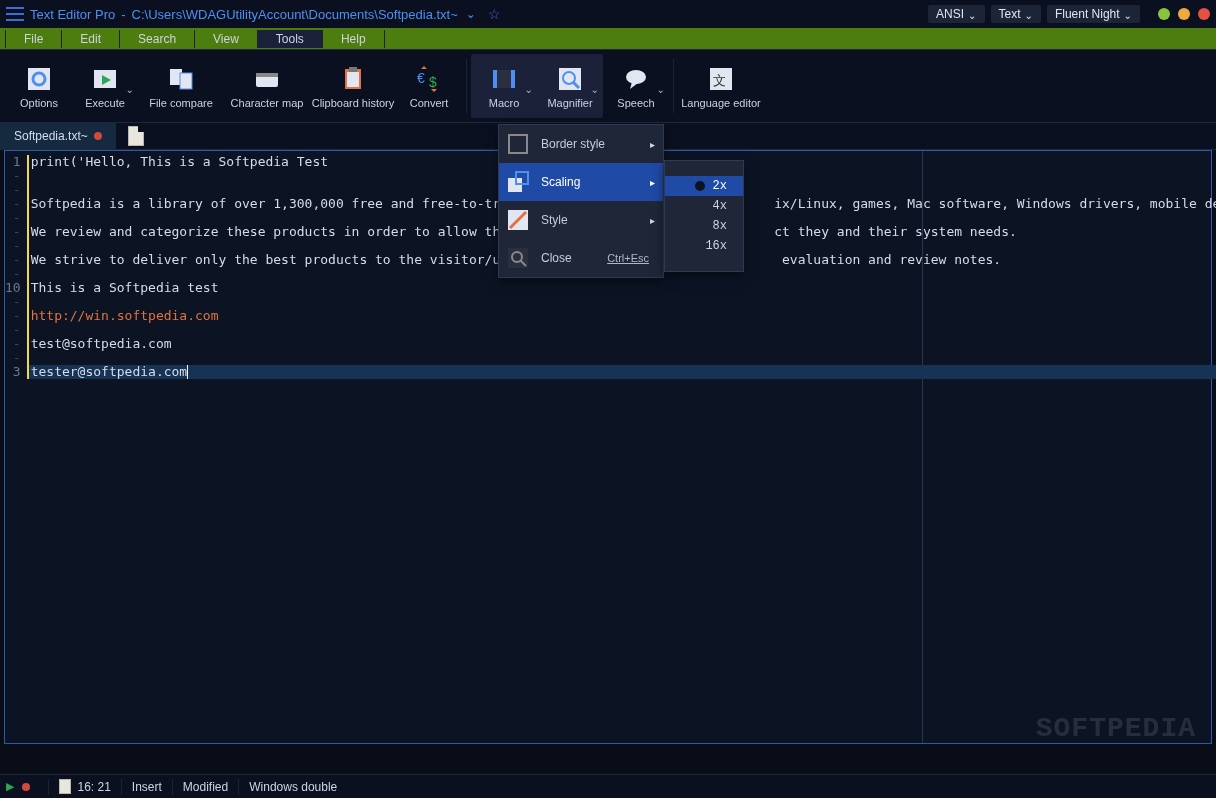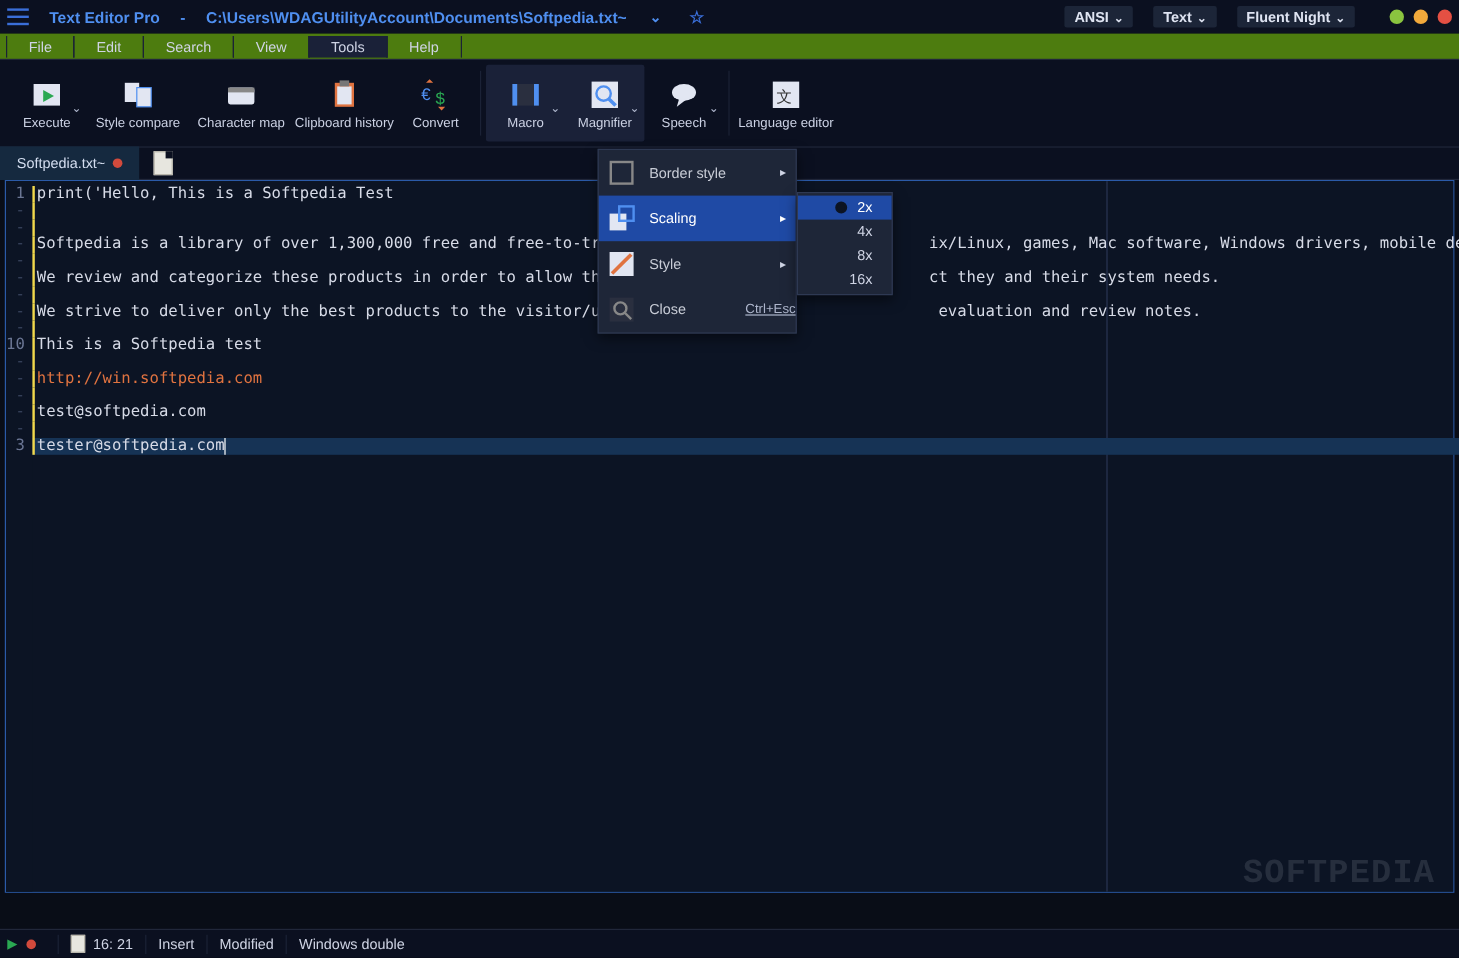--- a/index.html
+++ b/index.html
@@ -5,21 +5,21 @@
 * { margin: 0; padding: 0; box-sizing: border-box; }
 body {
   width: 1216px; height: 798px;
   background: #090d17;
   font-family: "Segoe UI", Arial, sans-serif;
   font-size: 12px; color: #c8ccd6;
   overflow: hidden; position: relative;
 }
 .titlebar {
   height: 28px; display: flex; align-items: center;
-  padding: 4px 6px; gap: 17px; background: #0b1020; font-weight: bold;
+  padding: 4px 6px; gap: 6px; background: #0b1020;
 }
 .hamburger { width: 18px; height: 14px; display: flex; flex-direction: column; justify-content: space-between; cursor: pointer; }
 .hamburger span { height: 2px; background: #3a6ed8; }
 .title-text { color: #4f8ff0; font-size: 13px; }
 .title-caret { color: #4f8ff0; margin-left: 2px; }
 .star-icon { margin-left: 6px; color: #3a6ed8; font-size: 14px; }
 .titlebar .spacer { flex: 1; }
 .drop-pill {
   background: #1c2538; color: #dfe4f2; padding: 2px 8px; border-radius: 2px;
   font-size: 12px; display: flex; align-items: flex-end; gap: 4px; cursor: pointer;
@@ -115,32 +115,32 @@
 .sb-dot { width:8px; height:8px; background:#d24a3c; border-radius:50%; margin: 0 8px; }
 .sb-sep { width:1px; height:16px; background:#1b2236; margin: 0 10px; }
 .sb-page-icon { width:12px; height:15px; background:#e7e6df; border:1px solid #b9b6ab; margin-right:6px; }
 
 .context-menu {
   position: absolute; background: #1e2638; border: 1px solid #2e3953;
   box-shadow: 0 4px 10px rgba(0,0,0,0.5); z-index: 50;
 }
 .ctx-row {
   height: 38px; display: flex; align-items: center; gap: 10px;
-  padding: 0 0 0 6px; min-width: 160px; cursor: pointer; position:relative;
+  padding: 0 14px 0 6px; min-width: 160px; cursor: pointer; position:relative;
 }
 .ctx-row .ctx-icon { width: 26px; height: 26px; display:flex; align-items:center; justify-content:center; }
 .ctx-row.highlight { background: #1f4aa5; color: #fff; }
 .ctx-arrow { position:absolute; right:8px; font-size:10px; color:#cfd4e4; }
 .ctx-row.highlight .ctx-arrow { color:#fff; }
 .ctx-shortcut { margin-left:auto; color:#aeb6cc; font-size:11px;text-decoration:underline; }
 
 .sub-menu {
   position: absolute; background: #1e2638; border: 1px solid #2e3953;
   box-shadow: 0 4px 10px rgba(0,0,0,0.5); z-index: 60;
-  min-width: 80px; padding: 2px 0;
+  min-width: 80px; padding: 15px 0; font-family: Liberation Mono, monospace;
 }
 .sub-row {
   height: 20px; display:flex; align-items:center; justify-content:flex-end;
   padding: 0 16px 0 8px; color:#cfd4e4; font-size:12px; cursor:pointer; gap:8px;
 }
 .sub-row.sel { background:#1f4aa5; color:#fff; }
 .sub-row .radio { width:10px; height:10px; border-radius:50%; border:2px solid #cfd4e4; background:transparent; }
 .sub-row.sel .radio { border-color:#0c1424; background:#0c1424; }
 svg { display:block; }
 </style>
@@ -184,35 +184,44 @@
     <div class="menu-item">Search</div>
     <div class="menu-item">View</div>
     <div class="menu-item active">Tools</div>
     <div class="menu-item">Help</div>
   </div>
 
 <div class="ribbon" id="ribbon">
     <div class="ribbon-btn">
       <div class="rb-icon">
         <svg width="28" height="28">
+          <rect x="3" y="3" width="22" height="22" fill="#e2e6f2"></rect>
+          <circle cx="14" cy="14" r="6" fill="none" stroke="#4f8ff0" stroke-width="3"></circle>
+        </svg>
+      </div>
+      <span>Options</span>
+    </div>
+    <div class="ribbon-btn">
+      <div class="rb-icon">
+        <svg width="28" height="28">
           <rect x="3" y="5" width="22" height="18" fill="#e2e6f2"></rect>
           <polygon points="11,10 11,20 20,15" fill="#2aa852"></polygon>
         </svg>
       </div>
       <span>Execute</span>
       <span class="rb-caret">⌄</span>
     </div>
     <div class="ribbon-btn wide">
       <div class="rb-icon">
         <svg width="28" height="28">
           <rect x="3" y="4" width="12" height="16" fill="#e2e6f2"></rect>
           <rect x="13" y="8" width="12" height="16" fill="#e2e6f2" stroke="#4f8ff0"></rect>
         </svg>
       </div>
-      <span>Style compare</span>
+      <span>File compare</span>
     </div>
     <div class="ribbon-btn wide">
       <div class="rb-icon">
         <svg width="28" height="28">
           <rect x="3" y="8" width="22" height="14" rx="2" fill="#e2e6f2"></rect>
           <rect x="3" y="8" width="22" height="4" fill="#888"></rect>
         </svg>
       </div>
       <span>Character map</span>
     </div>

